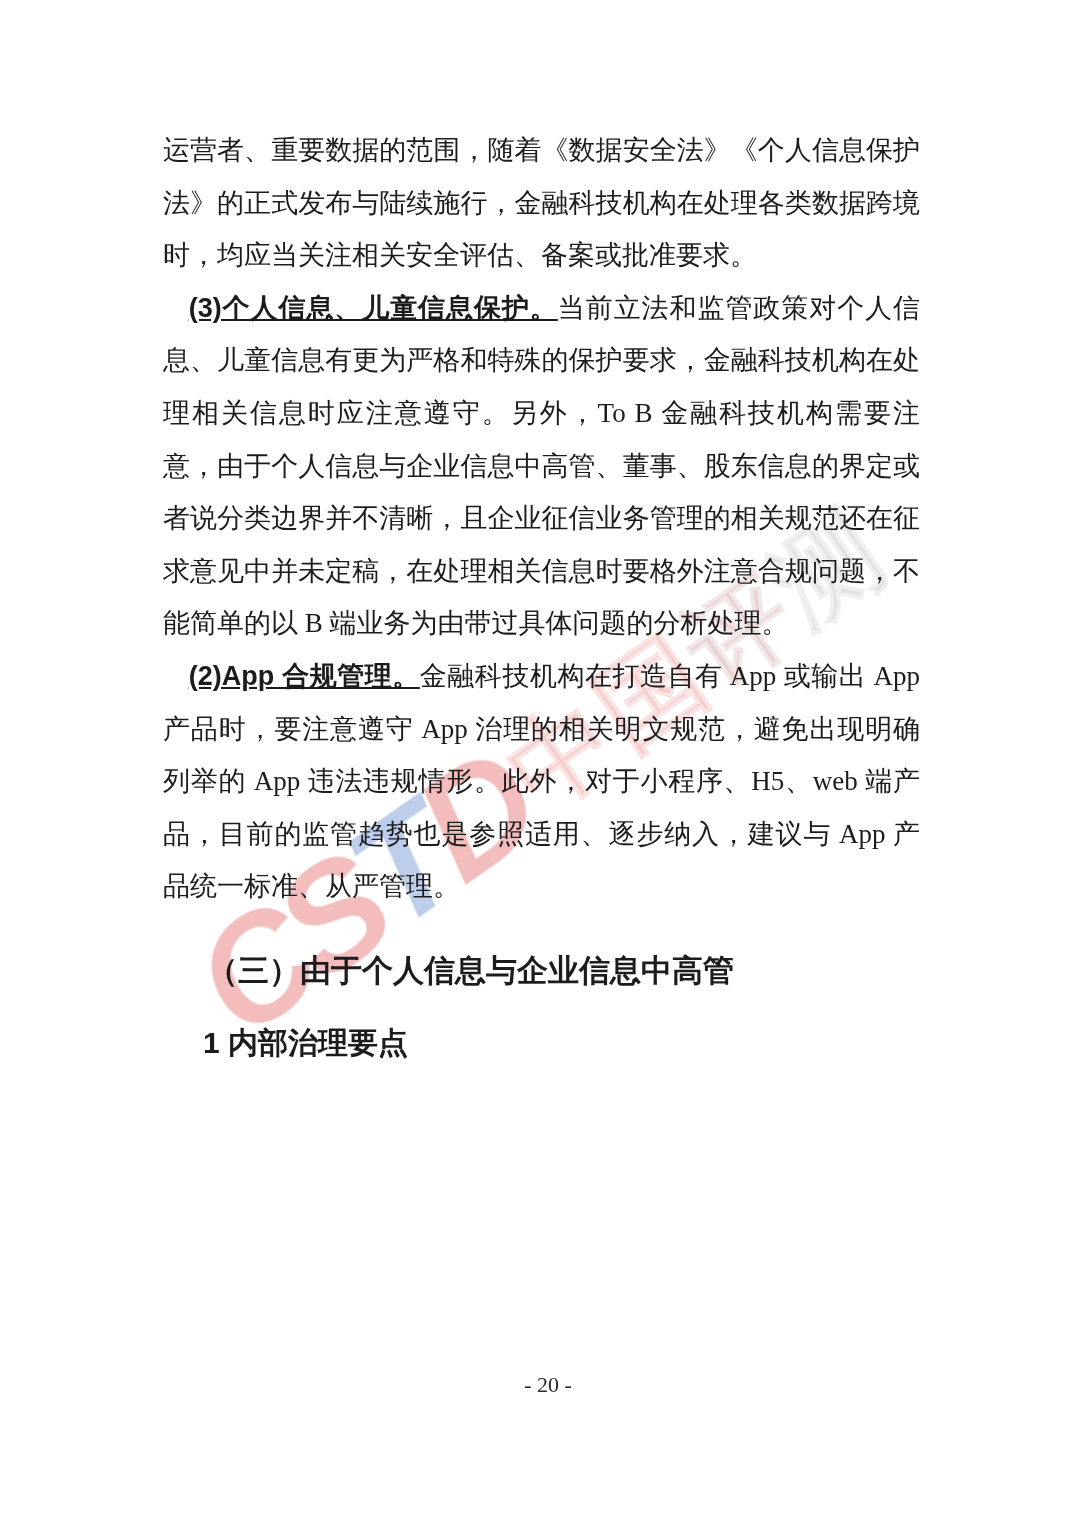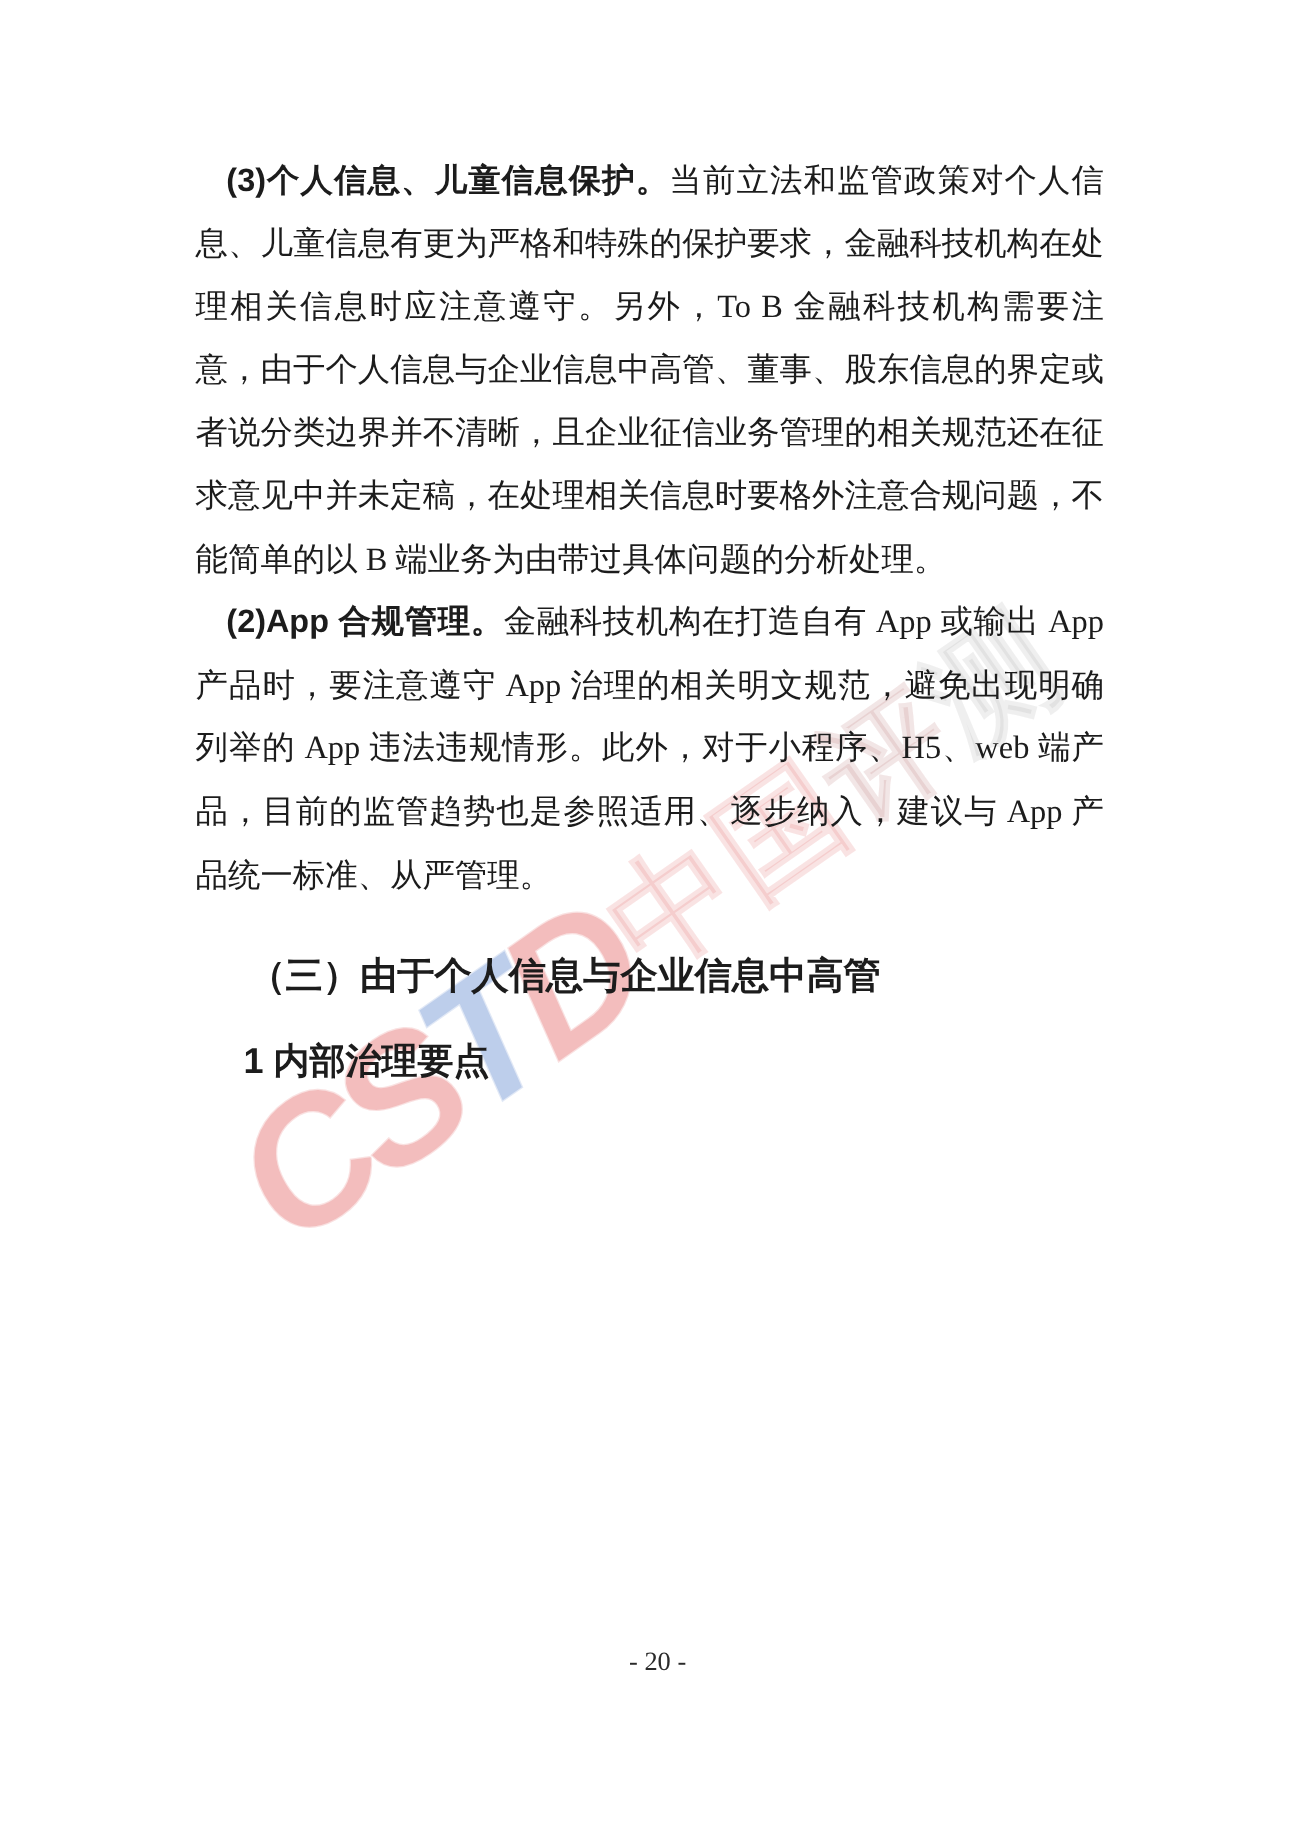--- a/index.html
+++ b/index.html
@@ -44,20 +44,21 @@
     margin:0;
     font-size:27px;
     line-height:52.6px;
     text-align:justify;
     text-justify:inter-ideograph;
   }
   .para.ind{text-indent:0.95em;}
   .lead{
     font-weight:bold;
     font-family:"Liberation Sans","DejaVu Sans",sans-serif;
+    text-decoration:underline;
   }
   .h-sec{
     margin:36px 0 0 44px;
     font-size:31px;line-height:44px;
     font-weight:bold;
     font-family:"Liberation Sans","DejaVu Sans",sans-serif;
   }
   .h-sub{
     margin:30px 0 14px 40px;
     font-size:30px;line-height:40px;
@@ -84,20 +85,23 @@
     <span class="wm-latin" style="color: rgb(125, 158, 216);">T</span>
     <span class="wm-latin" style="color: rgb(232, 126, 126);">D</span>
     <span class="wm-cjk" style="color: rgb(236, 156, 156);">中</span>
     <span class="wm-cjk" style="color: rgb(236, 156, 156);">国</span>
     <span class="wm-cjk" style="color: rgb(210, 166, 166);">评</span>
     <span class="wm-cjk" style="color: rgb(198, 198, 198);">测</span>
   </div>
 
   <div class="text-block">
 
+    <p class="para">
+      <span>运营者、重要数据的范围，随着《数据安全法》《个人信息保护法》的正式发布与陆续施行，金融科技机构在处理各类数据跨境时，均应当关注相关安全评估、备案或批准要求。</span>
+    </p>
 
     <p class="para ind">
       <span class="lead">(3)个人信息、儿童信息保护。</span><span>当前立法和监管政策对个人信息、儿童信息有更为严格和特殊的保护要求，金融科技机构在处理相关信息时应注意遵守。另外，To B 金融科技机构需要注意，由于个人信息与企业信息中高管、董事、股东信息的界定或者说分类边界并不清晰，且企业征信业务管理的相关规范还在征求意见中并未定稿，在处理相关信息时要格外注意合规问题，不能简单的以 B 端业务为由带过具体问题的分析处理。</span>
     </p>
 
     <p class="para ind">
       <span class="lead">(2)App 合规管理。</span><span>金融科技机构在打造自有 App 或输出 App 产品时，要注意遵守 App 治理的相关明文规范，避免出现明确列举的 App 违法违规情形。此外，对于小程序、H5、web 端产品，目前的监管趋势也是参照适用、逐步纳入，建议与 App 产品统一标准、从严管理。</span>
     </p>
 
     <h2 class="h-sec">（三）由于个人信息与企业信息中高管</h2>

